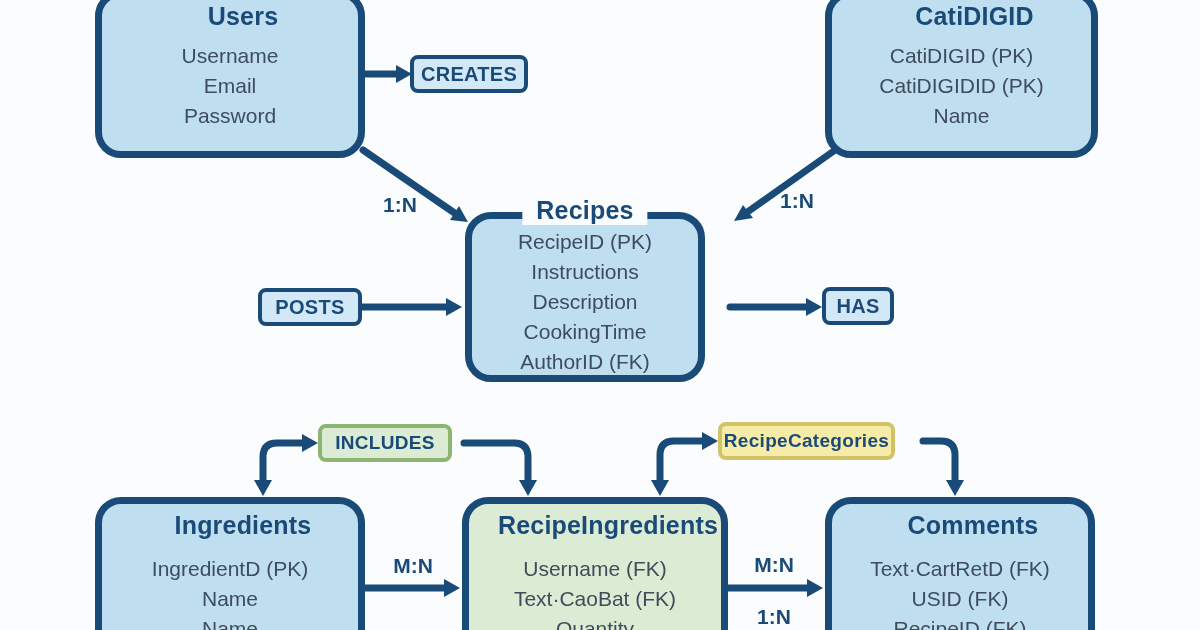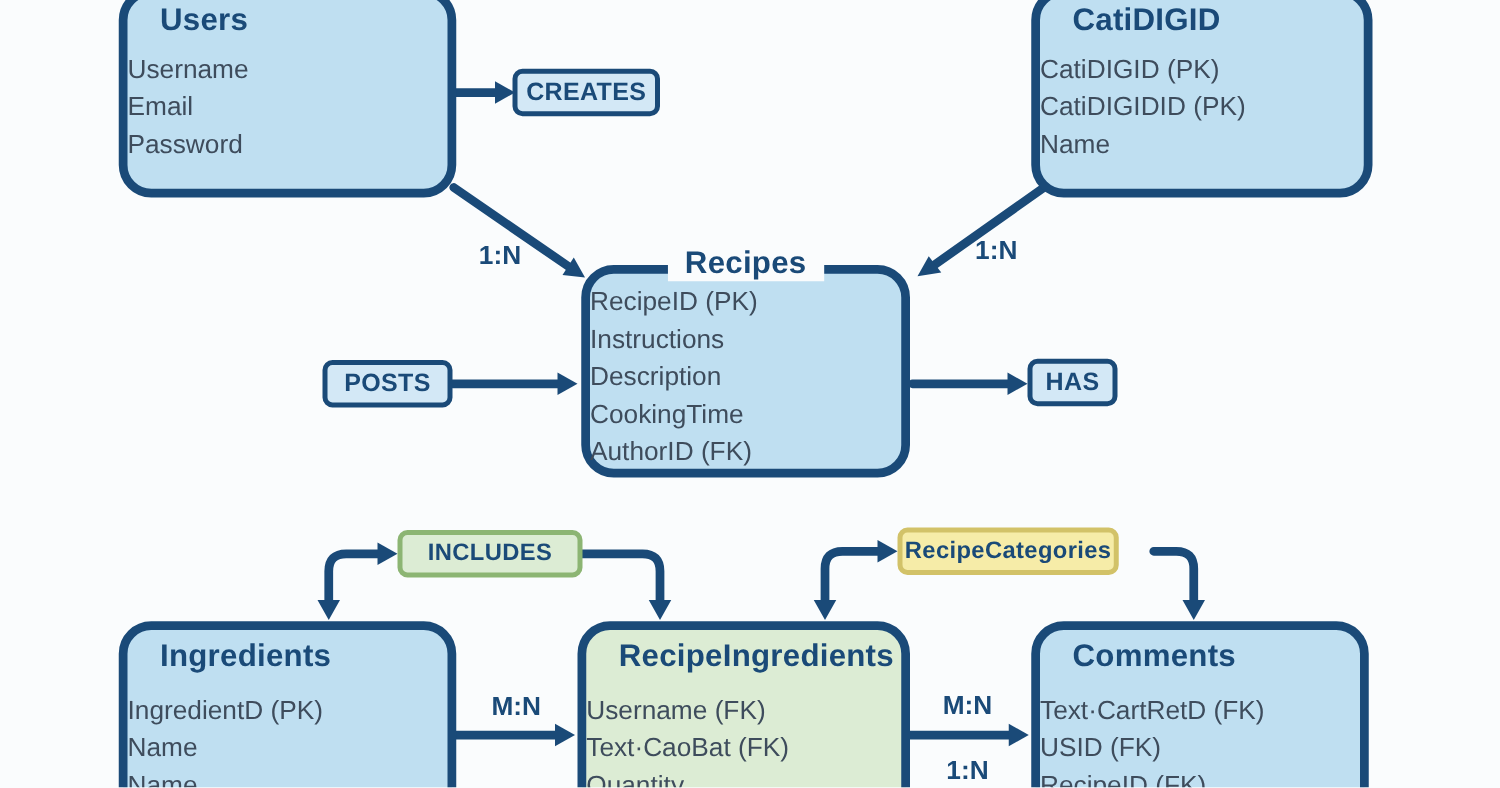--- a/index.html
+++ b/index.html
@@ -4,21 +4,21 @@
 <style>
   :root{
     --navy:#1a4a78; --blue-fill:#bfdff1; --badge-fill:#d3e8f6;
     --green-fill:#dcecd4; --green-border:#8cb573;
     --yellow-fill:#f6eca8; --yellow-border:#d2c268;
     --field-text:#3e4c5c; --bg:#fafcfd;
   }
   *{margin:0;padding:0;box-sizing:border-box;}
   html,body{width:1200px;height:630px;overflow:hidden;}
   body{background:var(--bg);font-family:"Liberation Sans",sans-serif;}
-  .canvas{position:relative;width:1200px;height:630px;overflow:hidden;background:var(--bg);}
+  .canvas{position:relative;width:1200px;height:630px;overflow:hidden;background:var(--bg);text-align:center;}
   svg.arrows{position:absolute;left:0;top:0;z-index:1;}
   svg.arrows path{stroke:var(--navy);stroke-width:7;fill:none;stroke-linecap:round;}
   svg.arrows polygon{fill:var(--navy);}
 
   .entity{position:absolute;z-index:2;border:7px solid var(--navy);border-radius:26px;background:var(--blue-fill);}
   .entity.green{background:var(--green-fill);}
   .e-title{font-size:25px;font-weight:bold;color:var(--navy);padding-left:26px;margin-top:4px;line-height:30px;letter-spacing:.2px;}
   .entity.bottom .e-title{margin-top:6px;}
   .e-fields{margin-top:10px;}
   .entity.bottom .e-fields{margin-top:14px;}
@@ -102,21 +102,21 @@
 
   <div class="entity" style="left:825px;top:-10px;width:273px;height:168px">
     <div class="e-title">CatiDIGID</div>
     <div class="e-fields">
       <div class="e-field">CatiDIGID (PK)</div>
       <div class="e-field">CatiDIGIDID (PK)</div>
       <div class="e-field">Name</div>
     </div>
   </div>
 
-  <div class="entity title-floating" style="left:465px;top:212px;width:263px;height:170px">
+  <div class="entity title-floating" style="left:465px;top:212px;width:240px;height:170px">
     <div class="e-title">Recipes</div>
     <div class="e-fields">
       <div class="e-field">RecipeID (PK)</div>
       <div class="e-field">Instructions</div>
       <div class="e-field">Description</div>
       <div class="e-field">CookingTime</div>
       <div class="e-field">AuthorID (FK)</div>
     </div>
   </div>
 
@@ -143,21 +143,21 @@
     <div class="e-fields">
       <div class="e-field">Text·CartRetD (FK)</div>
       <div class="e-field">USID (FK)</div>
       <div class="e-field">RecipeID (FK)</div>
     </div>
   </div>
 
   <div class="rel" style="left:410px;top:55px;width:118px;height:38px">CREATES</div>
   <div class="rel" style="left:258px;top:288px;width:104px;height:38px">POSTS</div>
   <div class="rel" style="left:822px;top:287px;width:72px;height:38px">HAS</div>
-  <div class="rel green" style="left:318px;top:424px;width:148px;height:38px">INCLUDES</div>
+  <div class="rel green" style="left:318px;top:424px;width:134px;height:38px">INCLUDES</div>
   <div class="rel yellow" style="left:718px;top:422px;width:177px;height:38px">RecipeCategories</div>
 
   <div class="card" style="left:400px;top:205px">1:N</div>
   <div class="card" style="left:797px;top:201px">1:N</div>
   <div class="card" style="left:413px;top:566px">M:N</div>
   <div class="card" style="left:774px;top:565px">M:N</div>
   <div class="card" style="left:774px;top:617px">1:N</div>
 
 </div>
 

